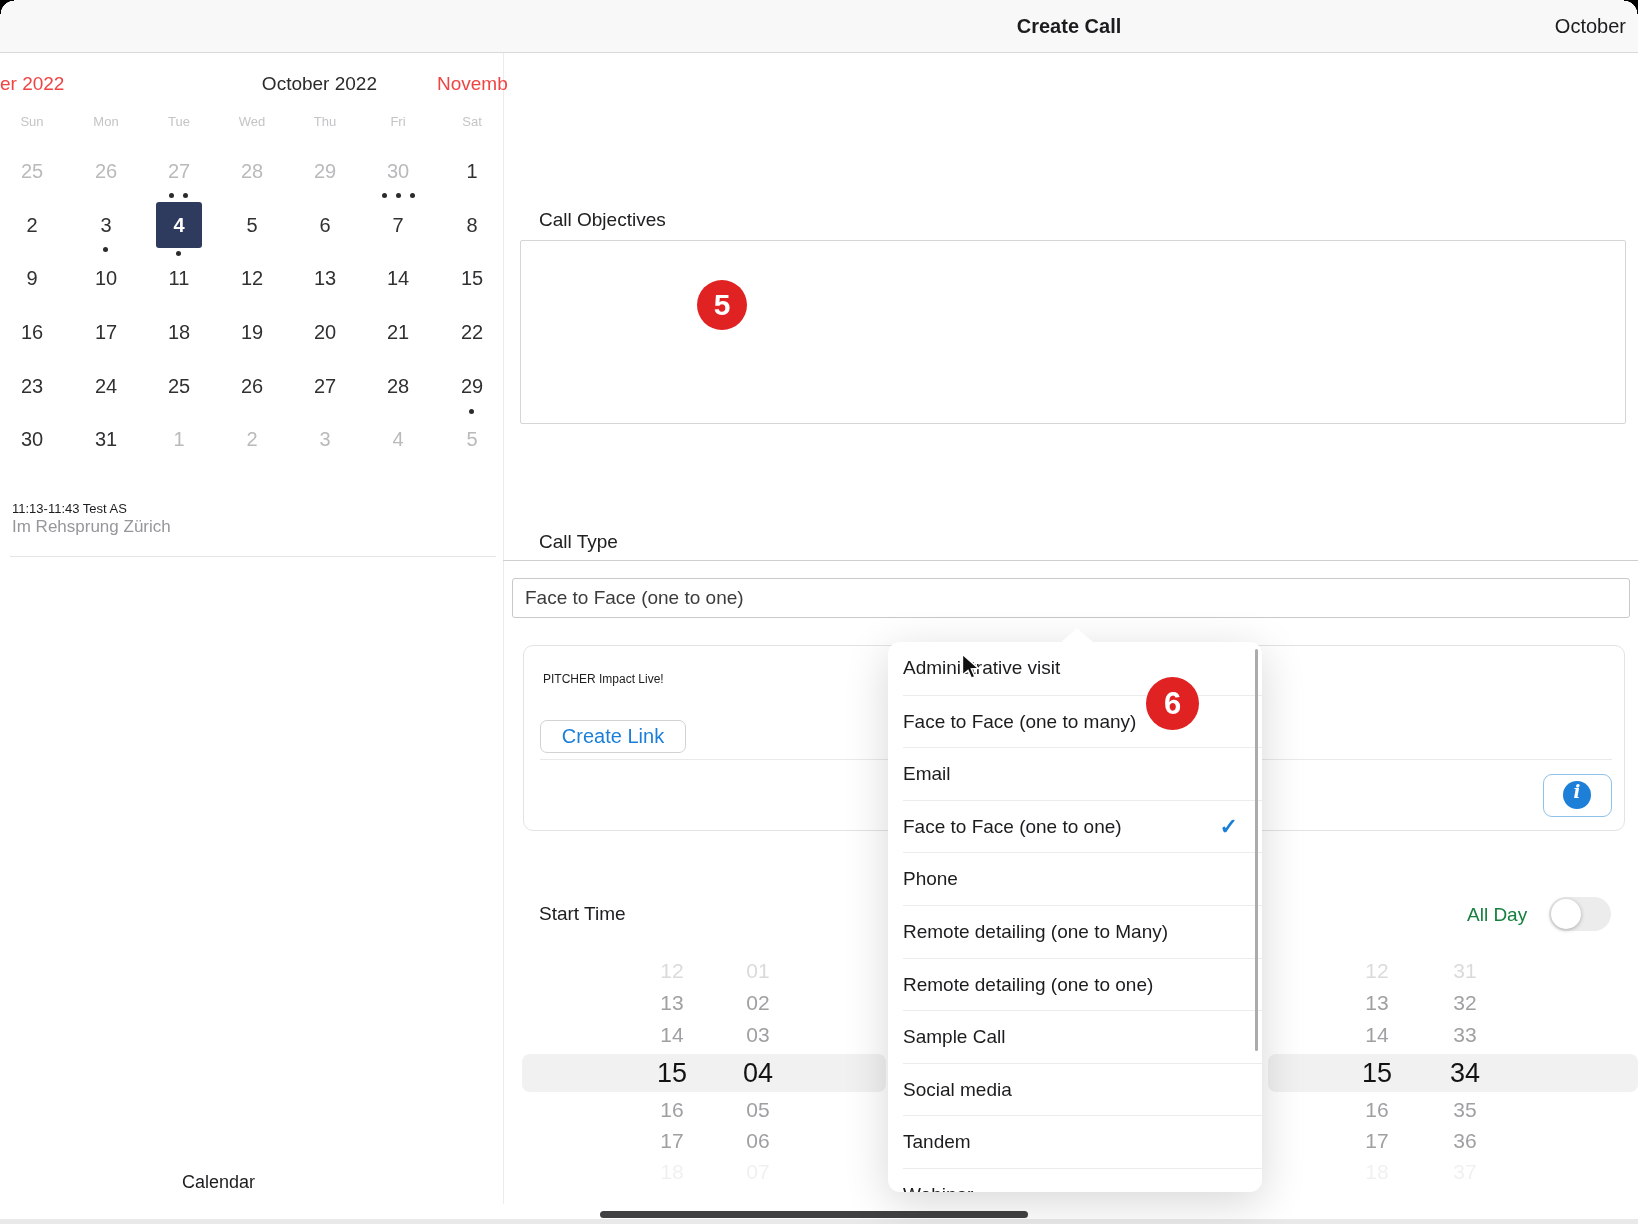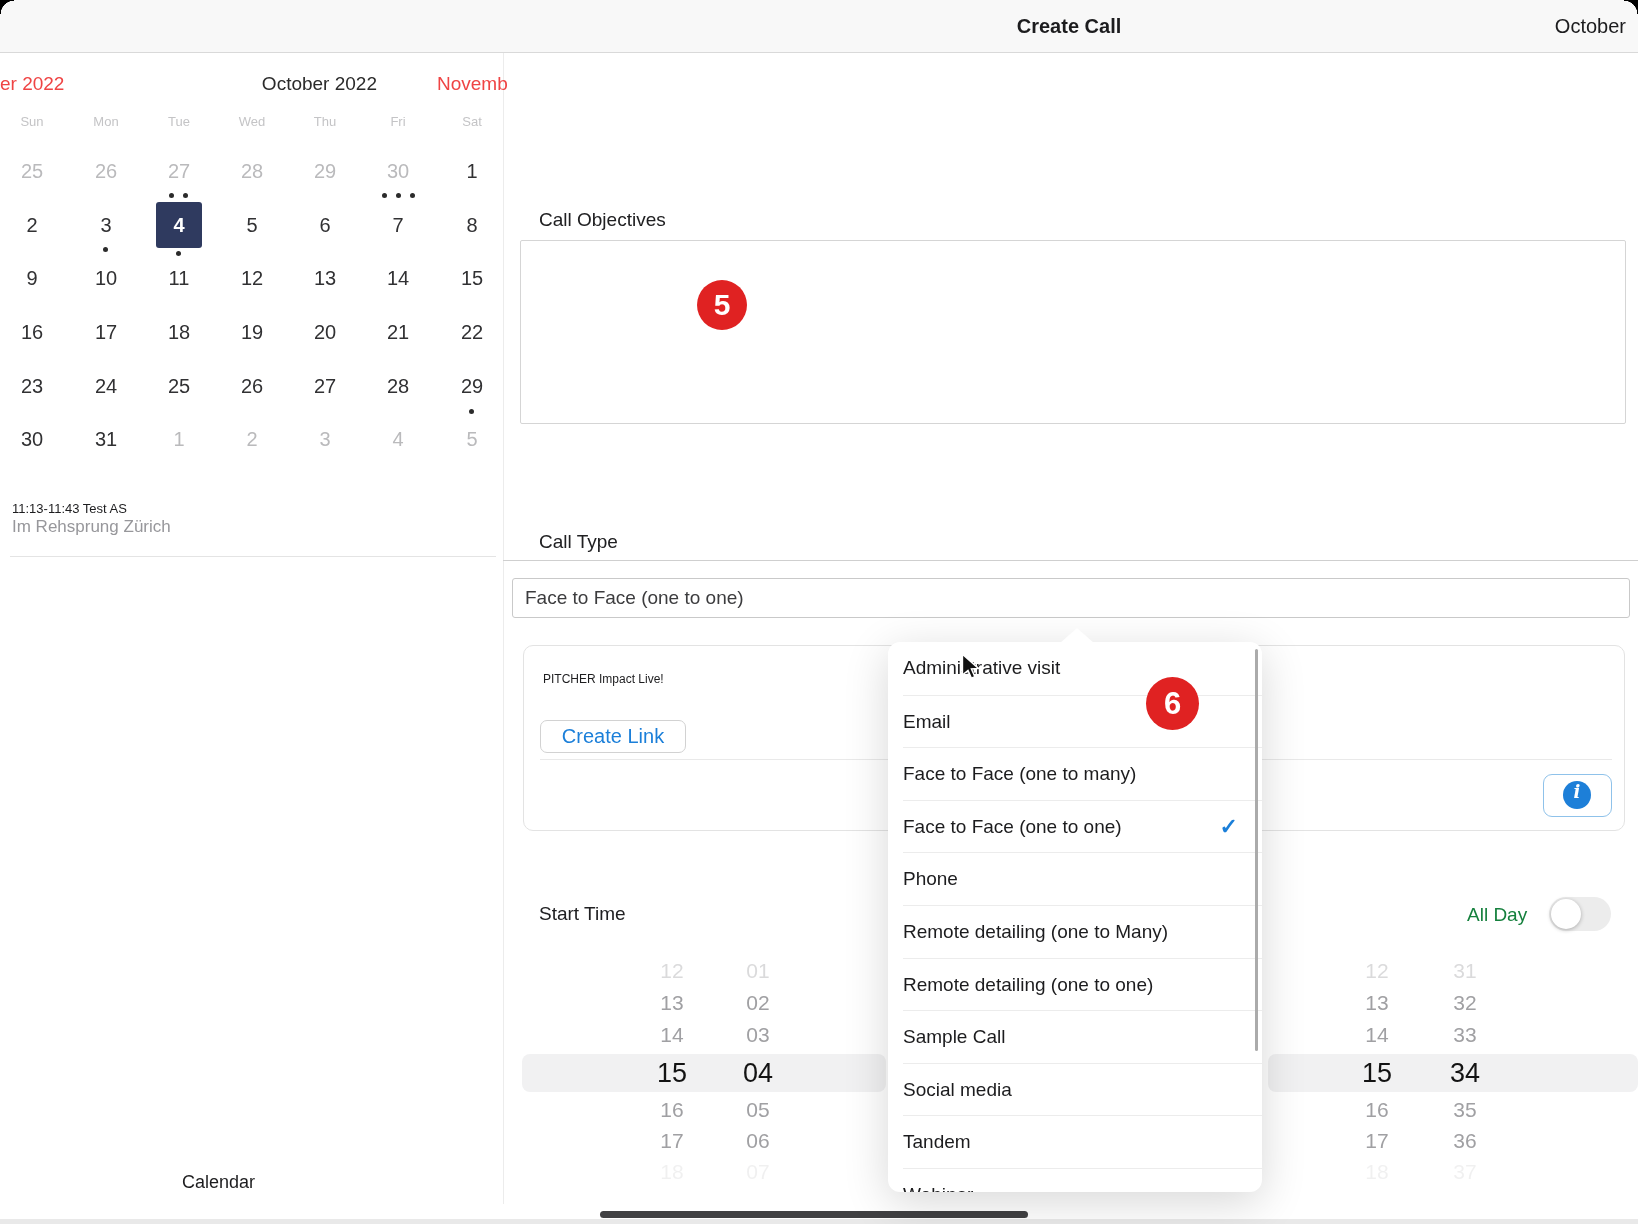--- a/index.html
+++ b/index.html
@@ -225,22 +225,22 @@
     <div class="wv w2">33</div>
     <div class="wv sel w3">34</div>
     <div class="wv w4">35</div>
     <div class="wv w5">36</div>
     <div class="wv f2 w6">37</div>
   </div>
 
   <div class="dd-caret"></div>
   <div class="dd">
     <div class="dd-row"><span>Administrative visit</span></div>
+    <div class="dd-row bt"><span>Face to Face (one to many)</span></div>
     <div class="dd-row bt"><span>Email</span></div>
-    <div class="dd-row bt"><span>Face to Face (one to many)</span></div>
     <div class="dd-row bt">
       <span>Face to Face (one to one)</span>
       <span class="dd-check">✓</span>
     </div>
     <div class="dd-row bt"><span>Phone</span></div>
     <div class="dd-row bt"><span>Remote detailing (one to Many)</span></div>
     <div class="dd-row bt"><span>Remote detailing (one to one)</span></div>
     <div class="dd-row bt"><span>Sample Call</span></div>
     <div class="dd-row bt"><span>Social media</span></div>
     <div class="dd-row bt"><span>Tandem</span></div>

